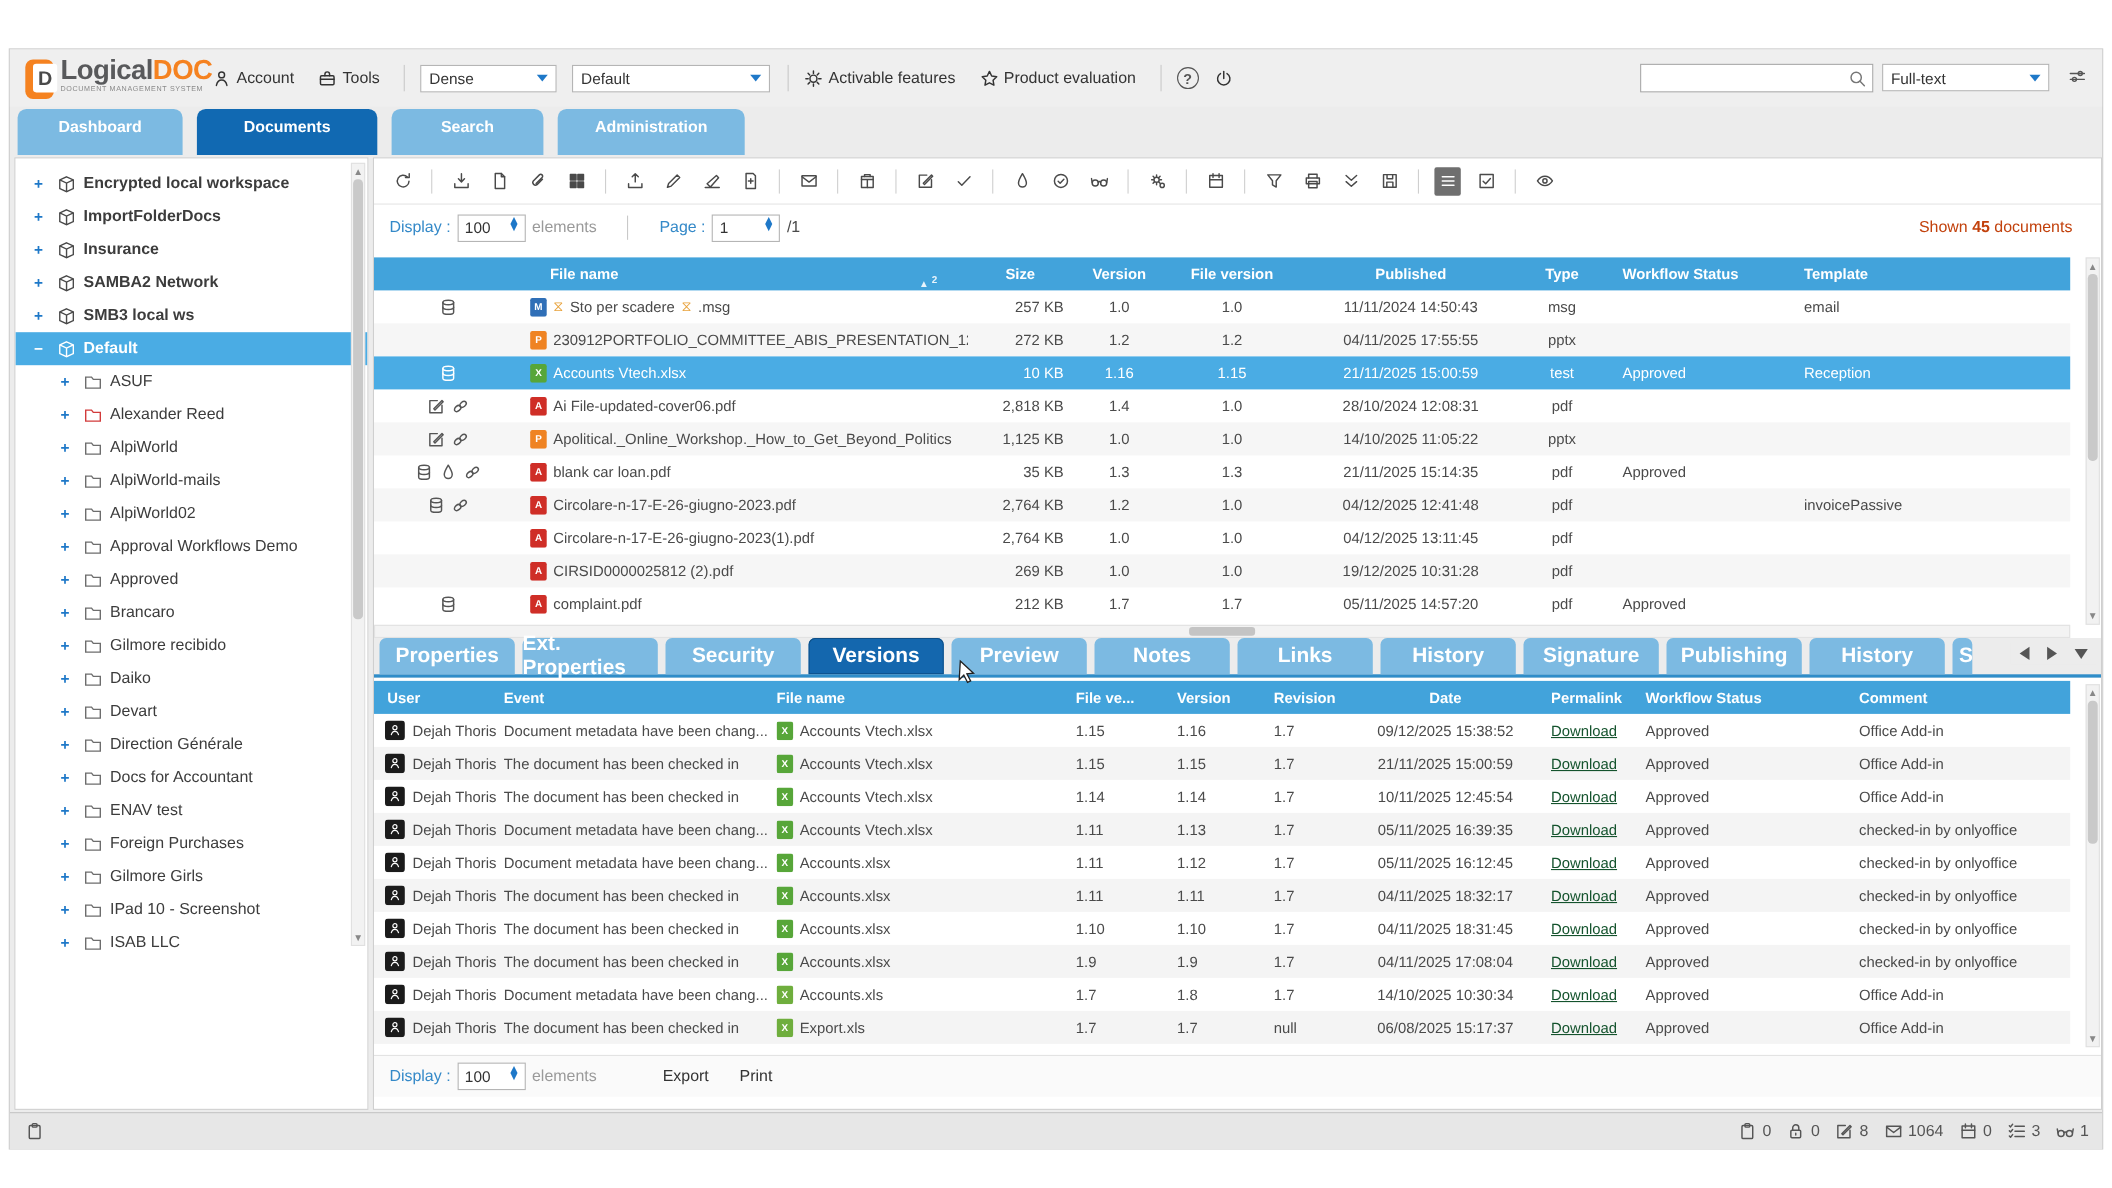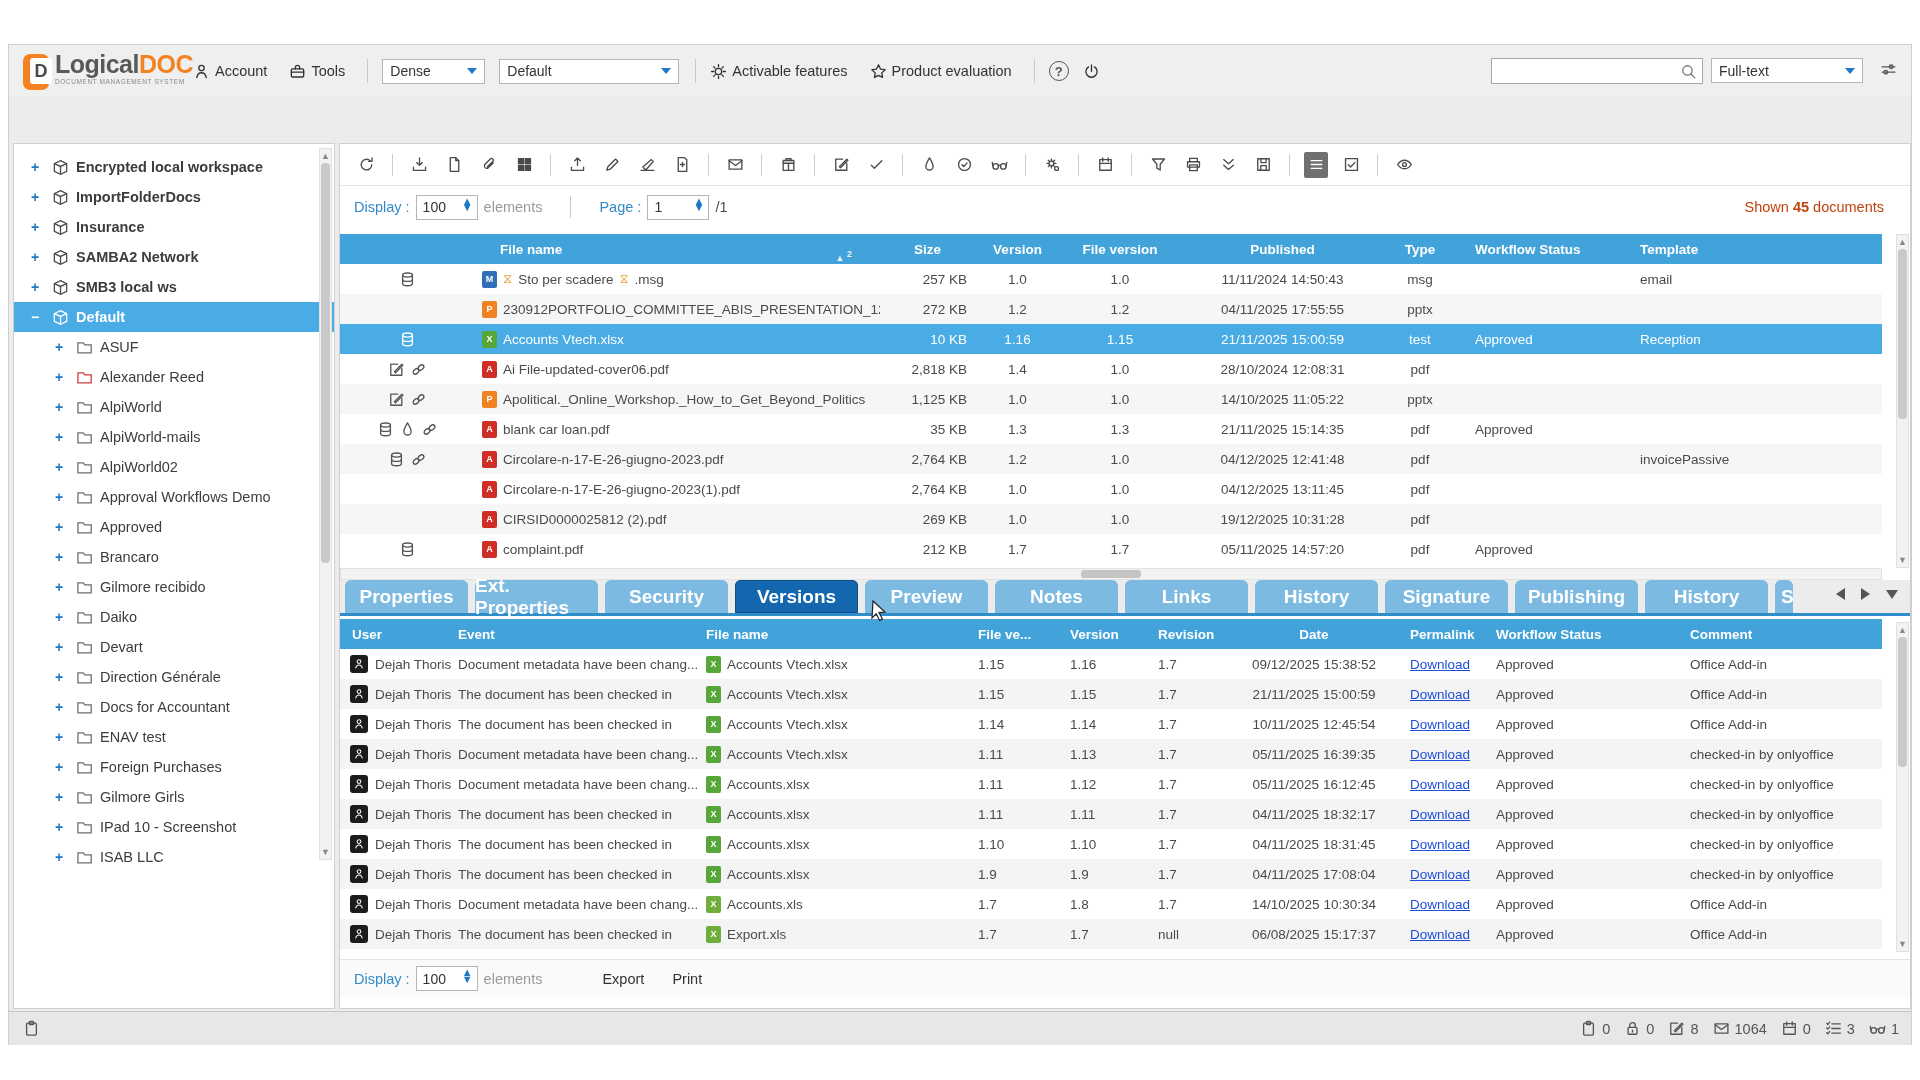--- a/index.html
+++ b/index.html
@@ -118,21 +118,21 @@
   .vrow { display:grid; grid-template-columns:118px 248px 264px 92px 88px 76px 176px 86px 192px 1fr;
     height:30px; align-items:center; font-size:13.5px; color:#4a4a4a; }
   .vrow.alt { background:#f4f4f4; }
   .vrow .u { display:flex; align-items:center; gap:7px; padding-left:10px; overflow:hidden; white-space:nowrap;}
   .ubadge { width:18px; height:18px; background:#1b1b1b; border-radius:3px; color:#fff;
     display:inline-flex; align-items:center; justify-content:center; flex:none; }
   .ubadge svg { width:12px; height:12px; stroke:#fff; fill:none; stroke-width:1.4;}
   .vrow .ev,.vrow .f { overflow:hidden; white-space:nowrap; text-overflow:ellipsis; }
   .vrow .f { display:flex; align-items:center; gap:6px; }
   .vrow .pl8 { padding-left:8px; } .vrow .c { text-align:center; }
-  .vrow a { color:#1d4ed8; text-decoration:underline; cursor:pointer; }
+  .vrow a { color:#14532d; text-decoration:underline; cursor:pointer; }
   
   .vfoot { position:absolute; left:0; top:815px; width:100%; height:38px; display:flex; align-items:center;
     font-size:14.5px; padding-left:14px; border-top:1px solid #e3e3e3; background:#fafafa;}
   .vfoot .lnk { color:#333; margin-right:28px; cursor:pointer; }
   
   .statusbar { position:absolute; left:0; top:966px; width:100%; height:34px; background:#e7e7e7;
     border-top:1px solid #c6c6c6; display:flex; align-items:center; color:#555; font-size:14.5px;}
   .statusbar .right { position:absolute; right:12px; display:flex; align-items:center; gap:14px; }
   .sitem { display:flex; align-items:center; gap:5px; }
   .tri { width:0; height:0; display:inline-block; }
@@ -322,21 +322,21 @@
         </svg>
       <span>Account</span>
     </div>
     <div class="hitem">
       <svg class="ic">
           <use href="#i-brief"></use>
         </svg>
       <span>Tools</span>
     </div>
     <div class="hdiv"></div>
-    <div class="dd" style="width:103px; margin-right:14px;">
+    <div class="dd" style="width:124px; margin-right:14px;">
       <span>Dense</span>
       <span class="car"></span>
     </div>
     <div class="dd" style="width:180px; margin-right:16px;">
       <span>Default</span>
       <span class="car"></span>
     </div>
     <div class="hdiv"></div>
     <div class="hitem">
       <svg class="ic">
@@ -365,20 +365,34 @@
     </div>
     <div class="dd ft">
       <span>Full-text</span>
       <span class="car"></span>
     </div>
     <svg class="ic sliders">
         <use href="#i-sliders"></use>
       </svg>
   </div>
 
+  <div class="navtabs">
+    <div class="ntab" style="width:150px;">
+        <span>Dashboard</span>
+      </div>
+    <div class="ntab sel" style="width:164px;">
+        <span>Documents</span>
+      </div>
+    <div class="ntab" style="width:138px;">
+        <span>Search</span>
+      </div>
+    <div class="ntab" style="width:170px;">
+        <span>Administration</span>
+      </div>
+  </div>
 
   <div class="sidebar">
     <div class="tree">
       <div class="trow ws">
           <span class="exp">+</span>
           <svg viewBox="0 0 16 16">
             <use href="#i-cube"></use>
           </svg>
           <span>Encrypted local workspace</span>
         </div>

